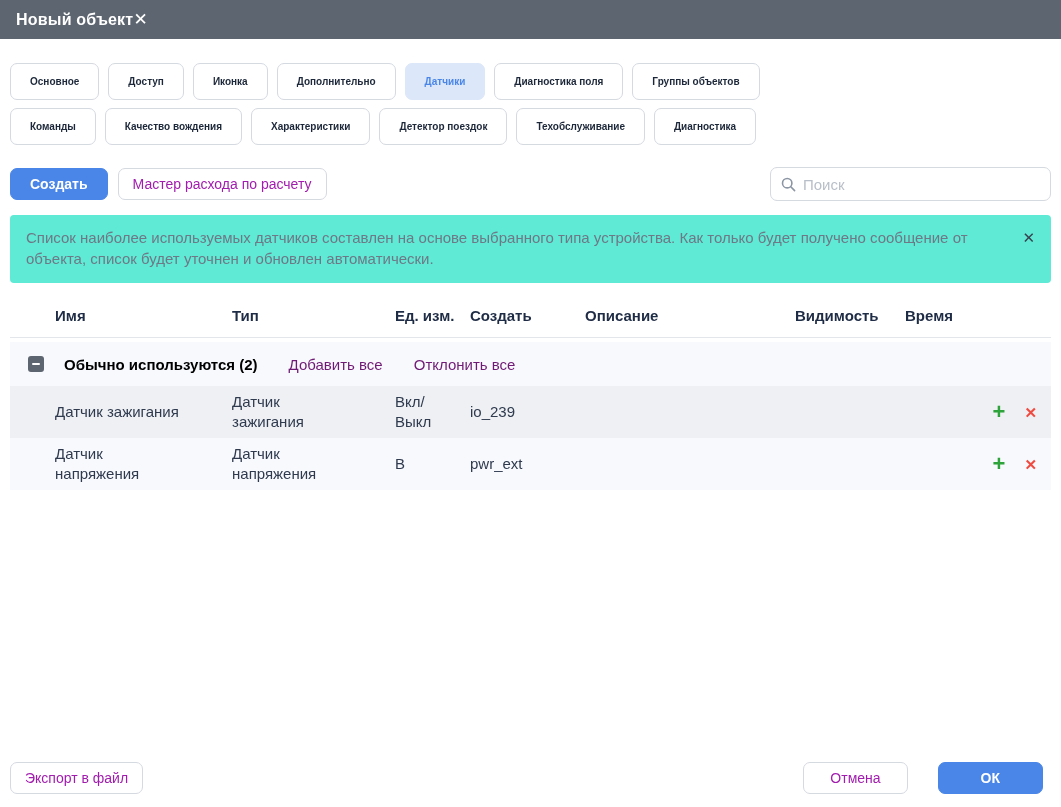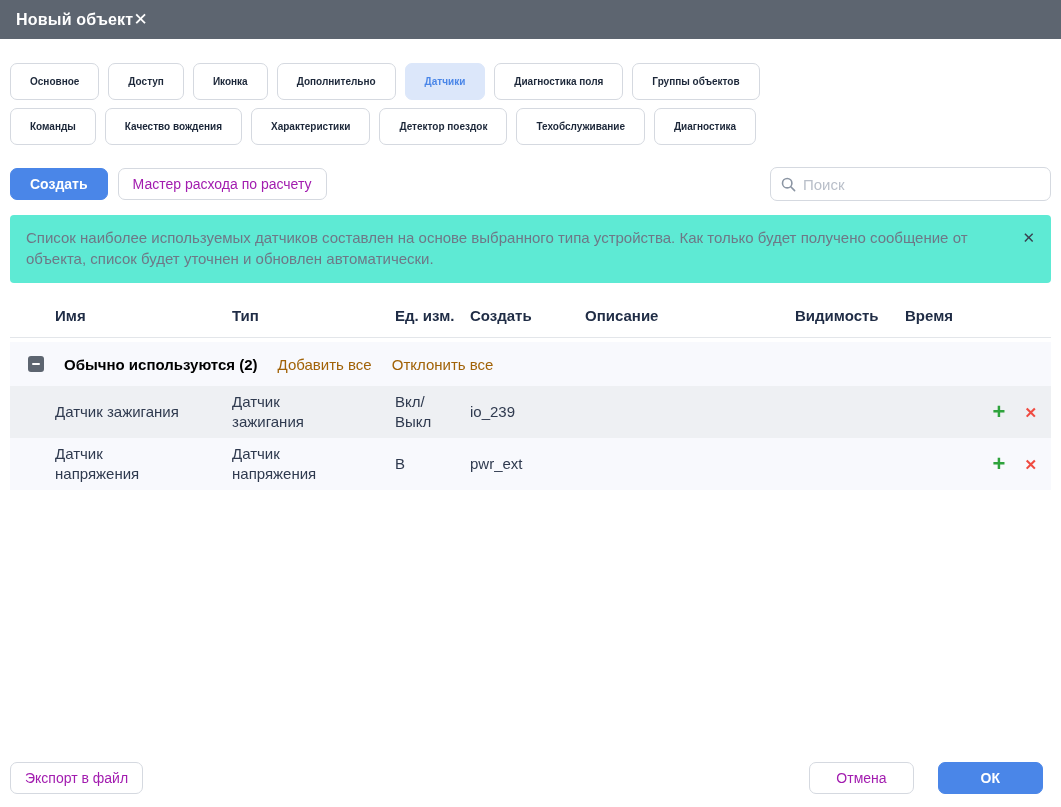--- a/index.html
+++ b/index.html
@@ -34,33 +34,33 @@
   .banner .banner-text { flex:1; color:#6e7887; line-height:21px; padding-right:40px; }
   .banner .banner-close { color:#39414f; font-size:15px; cursor:pointer; margin-top:2px; }
 
   
   .grid { display:grid; grid-template-columns:177px 163px 75px 115px 210px 110px 60px 1fr; }
   .table-header { margin:13px 10px 0; padding:10px 14px 11px 45px; border-bottom:1px solid #e3e6ea; font-weight:700; color:#1f2c45; }
   .group-row { margin:4px 10px 0; height:44px; background:#f8f9fd; display:flex; align-items:center; padding:0 14px 0 18px; }
   .collapse-box { width:16px; height:16px; border-radius:3px; background:#5d6570; display:flex; align-items:center; justify-content:center; cursor:pointer; flex:0 0 auto; }
   .collapse-box .bar { width:8px; height:2px; background:#fff; border-radius:1px; }
   .group-title { font-weight:700; color:#000000; margin-left:20px; }
-  .group-link { color:#a16207; margin-left:20px; cursor:pointer; }
+  .group-link { color:#701a75; margin-left:31px; cursor:pointer; }
   .sensor-row { margin:0 10px; padding:0 14px 0 45px; align-items:center; min-height:52px; color:#2f3a4f; }
   .sensor-row.shade-dark { background:#eef0f3; }
   .sensor-row.shade-light { background:#f8f9fd; }
   .cell { line-height:20px; padding-right:8px; }
   .pre { white-space:pre-line; }
   .row-actions { justify-self:end; display:flex; align-items:center; gap:19px; }
   .add-plus { color:#2ea33c; font-weight:700; font-size:22px; line-height:1; cursor:pointer; }
   .remove-x { color:#f04b41; font-weight:700; font-size:15px; line-height:1; cursor:pointer; }
 
   
   .footer { position:absolute; left:10px; right:18px; bottom:13px; display:flex; align-items:center; }
-  .footer-right { margin-left:auto; display:flex; align-items:flex-start; gap:24px; }
+  .footer-right { margin-left:auto; display:flex; align-items:flex-start; gap:30px; }
   .btn-ok { padding:7px 42px; font-weight:700; }
   .btn-cancel { padding:7px 26px; }
 </style>
 </head>
 <body>
 
 <div class="app">
 
   <div class="titlebar">
     <span class="title">Новый объект</span>

